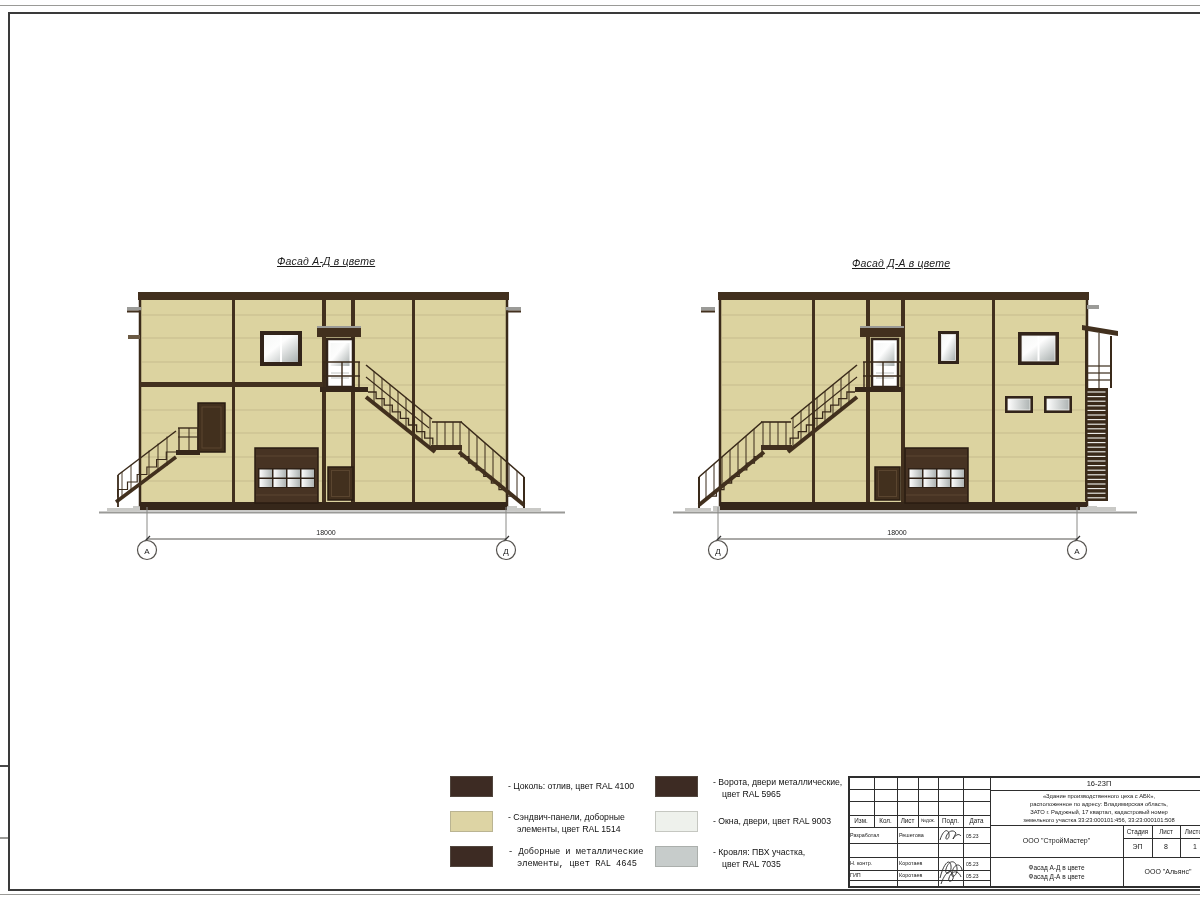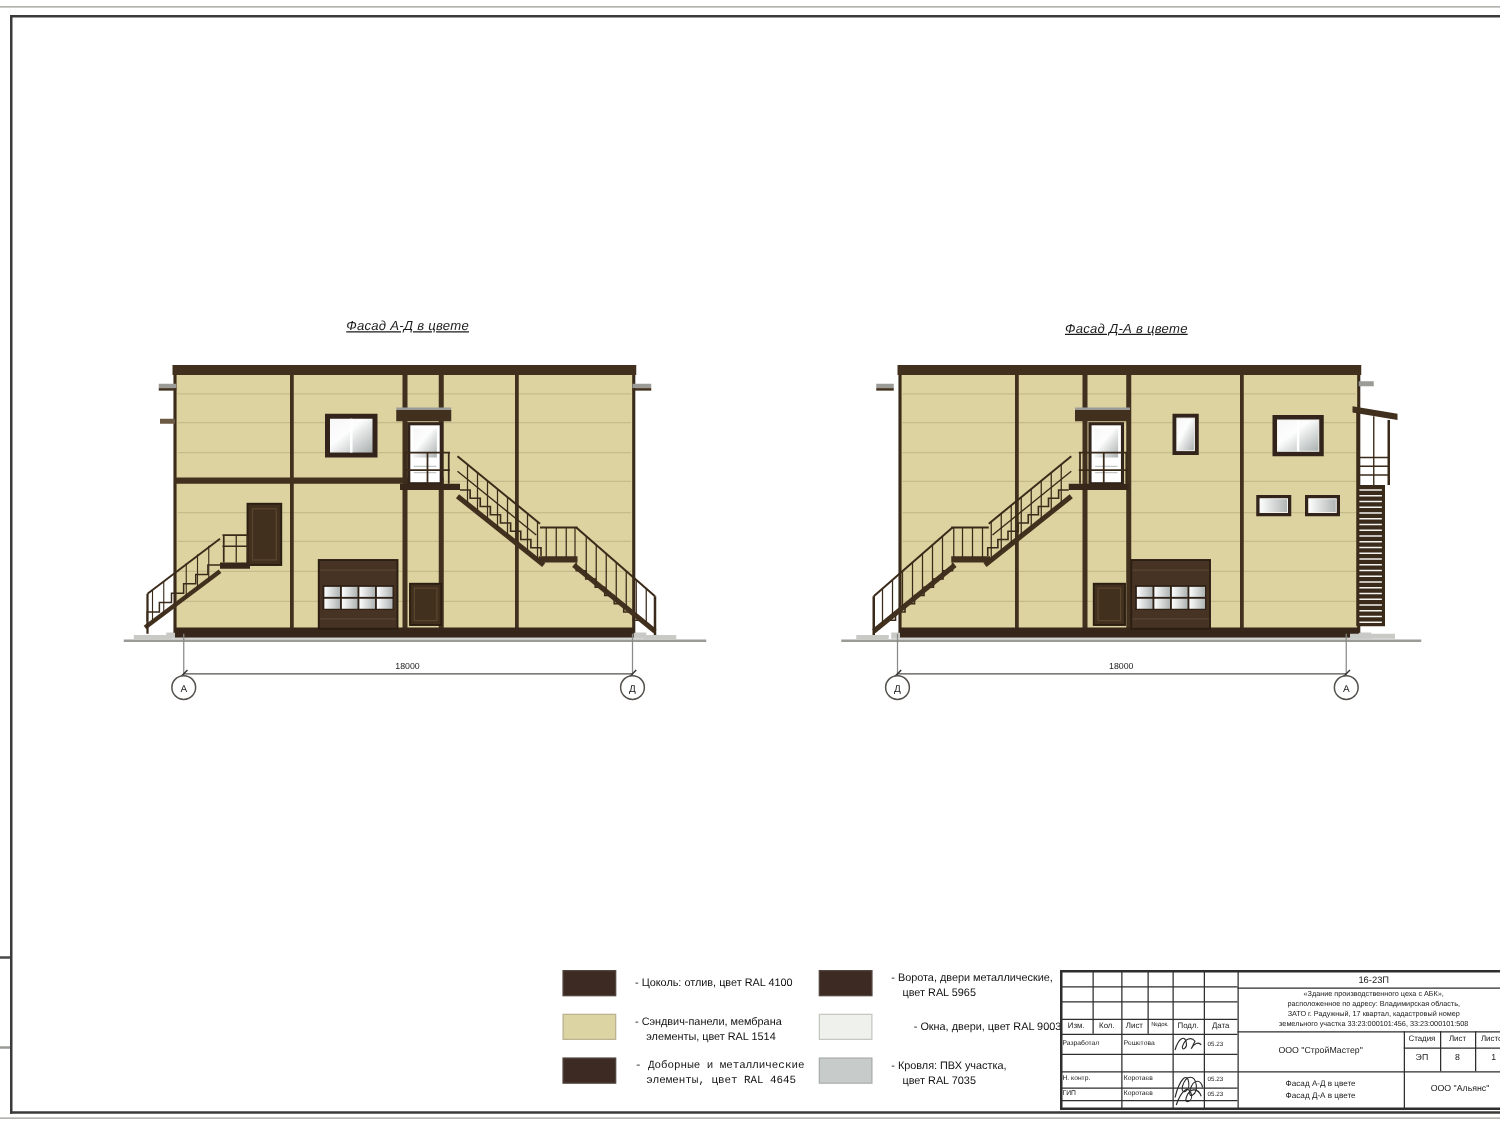--- a/index.html
+++ b/index.html
@@ -381,41 +381,41 @@
     <div class="legend-item" style="left:450px;top:776px;">
       <div class="swatch" style="background: rgb(61, 43, 35);"></div>
       <div class="legend-text" style="top:4px;">
           <div>- Цоколь: отлив, цвет RAL 4100</div>
           <div class="cont"></div>
         </div>
     </div>
     <div class="legend-item" style="left:450px;top:811px;">
       <div class="swatch" style="background: rgb(221, 212, 164);"></div>
       <div class="legend-text" style="top:0px;">
-          <div>- Сэндвич-панели, мембрана</div>
+          <div>- Сэндвич-панели, доборные</div>
           <div class="cont">элементы, цвет RAL 1514</div>
         </div>
     </div>
     <div class="legend-item" style="left:450px;top:846px;">
       <div class="swatch" style="background: rgb(61, 43, 35);"></div>
       <div class="legend-text" style="top:0px;font-family:Liberation Mono, monospace;">
           <div>- Доборные и металлические</div>
           <div class="cont">элементы, цвет RAL 4645</div>
         </div>
     </div>
     <div class="legend-item" style="left:655px;top:776px;">
       <div class="swatch" style="background: rgb(61, 43, 35);"></div>
       <div class="legend-text" style="top:0px;">
           <div>- Ворота, двери металлические,</div>
           <div class="cont">цвет RAL 5965</div>
         </div>
     </div>
     <div class="legend-item" style="left:655px;top:811px;">
       <div class="swatch" style="background: rgb(238, 241, 236);"></div>
-      <div class="legend-text" style="top:4px;margin-left:18px;">
+      <div class="legend-text" style="top:4px;">
           <div>- Окна, двери, цвет RAL 9003</div>
           <div class="cont"></div>
         </div>
     </div>
     <div class="legend-item" style="left:655px;top:846px;">
       <div class="swatch" style="background: rgb(199, 204, 203);"></div>
       <div class="legend-text" style="top:0px;">
           <div>- Кровля: ПВХ участка,</div>
           <div class="cont">цвет RAL 7035</div>
         </div>

